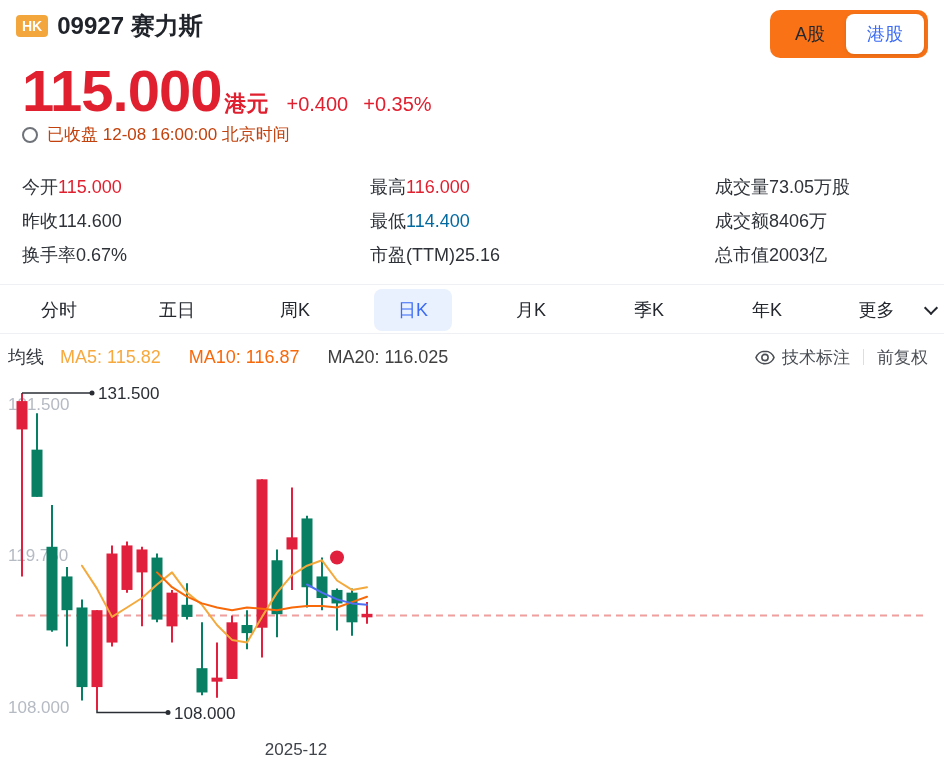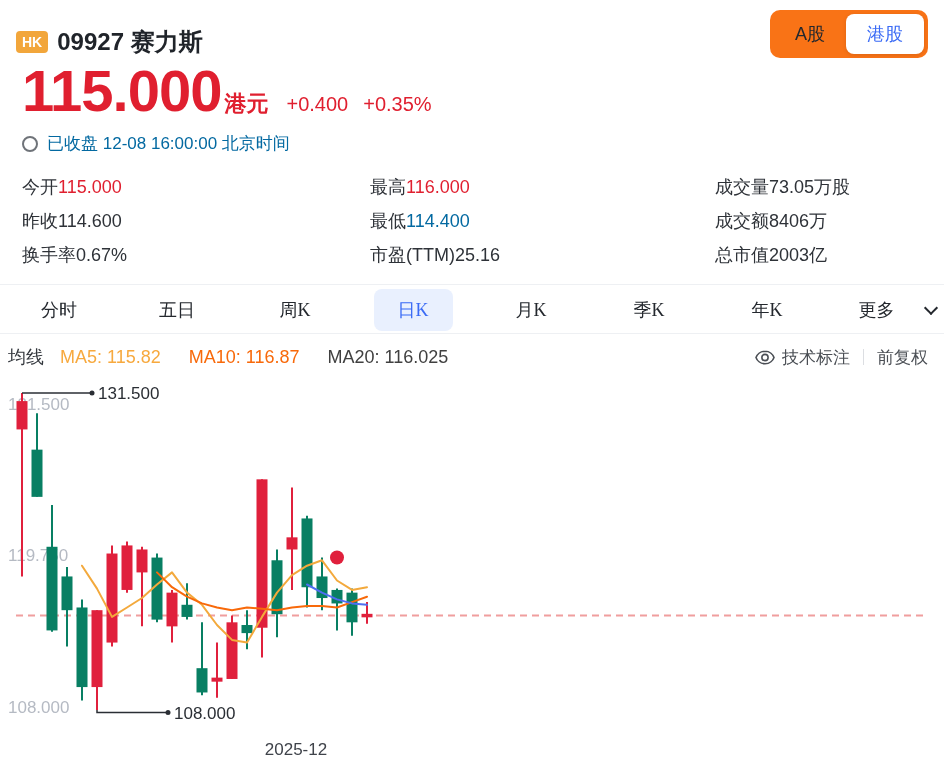--- a/index.html
+++ b/index.html
@@ -1,47 +1,47 @@
 <!DOCTYPE html>
 <html><head>
 <meta charset="utf-8">
 <style>
   html,body{margin:0;padding:0;}
   body{width:944px;height:778px;position:relative;background:#fff;overflow:hidden;
        font-family:"Liberation Sans","DejaVu Sans",sans-serif;color:#2e3238;}
 
-  .header{position:absolute;top:10px;left:16px;right:16px;display:flex;justify-content:space-between;align-items:flex-end;}
+  .header{position:absolute;top:10px;left:16px;right:16px;display:flex;justify-content:space-between;align-items:flex-start;}
   .header-left{display:flex;align-items:center;}
   .badge{background:#f2a63b;color:#fff;font-weight:bold;font-size:14px;padding:3px 6px;border-radius:4px;margin-right:9px;}
   .title{font-size:24px;font-weight:700;color:#20242a;}
   .seg{background:#f97316;border-radius:10px;padding:4px;display:flex;align-items:center;}
   .seg-btn{font-size:18px;color:#24282e;padding:8px 21px;border-radius:8px;background:transparent;border:none;cursor:pointer;font-family:inherit;}
   .seg-btn.active{background:#fff;color:#3b6bf5;box-shadow:0 1px 4px rgba(0,0,0,.12);}
 
   .price-row{position:absolute;top:62px;left:22px;display:flex;align-items:baseline;color:#e01f2f;white-space:nowrap;}
   .price{font-size:58px;font-weight:700;letter-spacing:-1px;line-height:1;}
   .currency{font-size:22px;font-weight:700;margin-left:3px;}
   .change{font-size:20px;margin-left:18px;}
   .change-pct{font-size:20px;margin-left:15px;}
 
-  .status-row{position:absolute;top:132px;left:22px;font-size:17px;color:#0369a1;display:flex;align-items:center;}
+  .status-row{position:absolute;top:123px;left:22px;font-size:17px;color:#c2410c;display:flex;align-items:center;}
   .ring{width:12px;height:12px;border:2px solid #6f7379;border-radius:50%;margin-right:9px;}
 
   .stats-col{position:absolute;top:170px;}
   .stats-col-1{left:22px;width:186px;}
   .stats-col-2{left:370px;width:181px;}
   .stats-col-3{left:715px;width:211px;}
   .stat-row{display:flex;justify-content:flex-start;align-items:center;height:34px;font-size:18px;}
   .stat-label{color:#2e3238;}
   .v-red{color:#e01f2f;} .v-green{color:#0369a1;} .v-dark{color:#2e3238;}
 
   .divider{position:absolute;left:0;right:0;height:1px;background:#eef0f3;}
   .div-1{top:284px;} .div-2{top:333px;}
 
-  .period-tabs{position:absolute;top:287px;left:0;right:0;height:46px;display:grid;grid-template-columns:repeat(8,1fr);font-family:Liberation Serif, serif;}
+  .period-tabs{position:absolute;top:287px;left:0;right:0;height:46px;display:grid;grid-template-columns:repeat(8,1fr);}
   .ptab{display:flex;align-items:center;justify-content:center;font-size:18px;color:#24282e;cursor:pointer;}
   .ptab .pill{padding:9px 24px;border-radius:8px;}
   .ptab.active .pill{background:#e9f0fe;color:#3b6bf5;}
   .chev{width:8px;height:8px;border-right:2px solid #24282e;border-bottom:2px solid #24282e;transform:rotate(45deg);margin-left:7px;margin-top:-5px;}
 
   .ma-row{position:absolute;top:342px;left:8px;right:16px;display:flex;align-items:center;font-size:18px;height:30px;}
   .ma-title{color:#33373d;margin-right:16px;}
   .ma-item{margin-right:28px;white-space:nowrap;}
   .tools{margin-left:auto;display:flex;align-items:center;color:#4a4e54;font-size:17px;}
   .tool{display:flex;align-items:center;cursor:pointer;}

